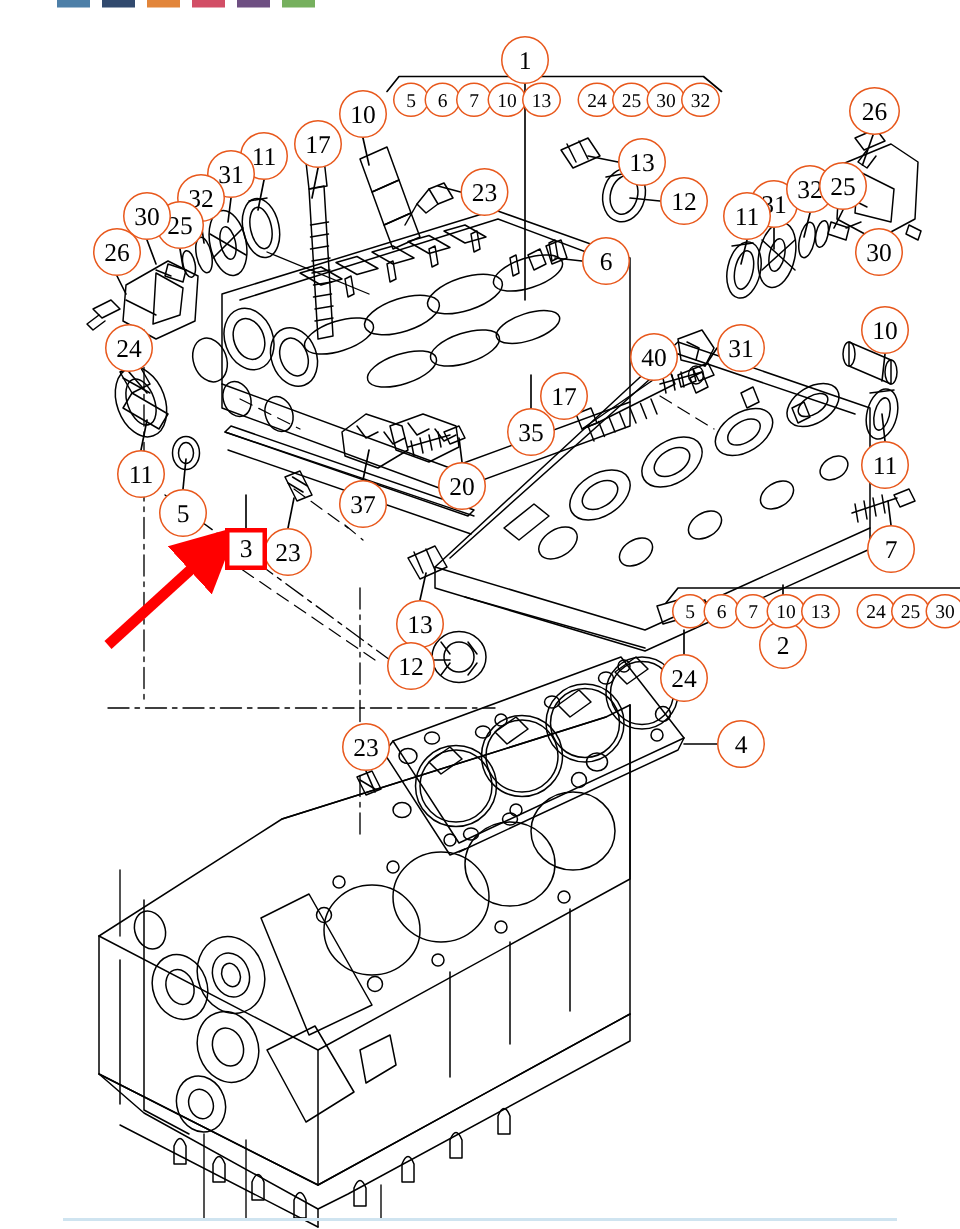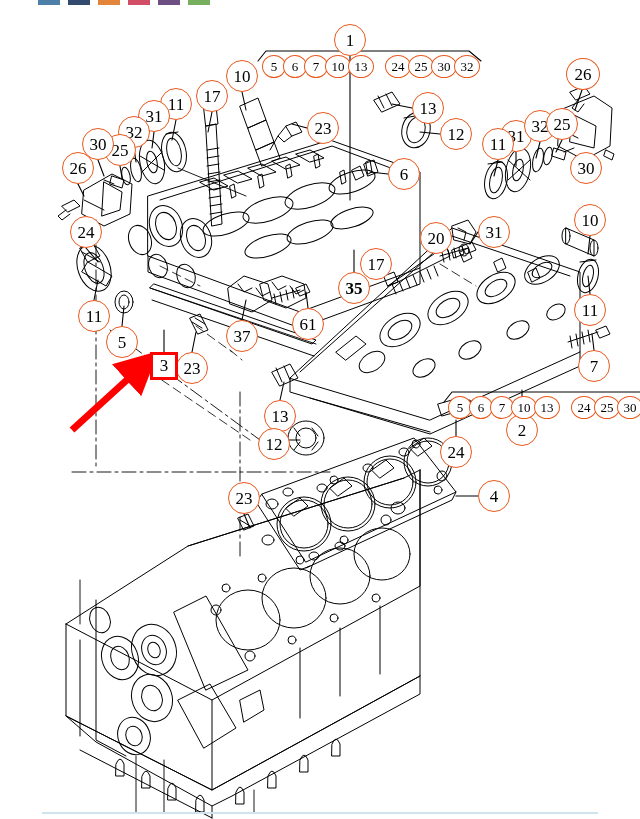--- a/index.html
+++ b/index.html
@@ -457,28 +457,28 @@
       <div class="cal c1" style="left: 82px; top: 128px;">30</div>
       <div class="cal c1" style="left: 500px; top: 120px;">31</div>
       <div class="cal c1" style="left: 524px; top: 110px;">32</div>
       <div class="cal c1" style="left: 546px; top: 108px;">25</div>
       <div class="cal c1" style="left: 482px; top: 128px;">11</div>
       <div class="cal c1" style="left: 62px; top: 152px;">26</div>
       <div class="cal c1" style="left: 388px; top: 158px;">6</div>
       <div class="cal c1" style="left: 570px; top: 152px;">30</div>
       <div class="cal c1" style="left: 70px; top: 216px;">24</div>
       <div class="cal c1" style="left: 574px; top: 204px;">10</div>
-      <div class="cal c1" style="left: 420px; top: 222px;">20</div>
+      <div class="cal c1" style="left: 420px; top: 222px;">40</div>
       <div class="cal c1" style="left: 478px; top: 216px;">31</div>
       <div class="cal c1" style="left: 360px; top: 248px;">17</div>
-      <div class="cal c1" style="left: 338px; top: 272px; font-weight: bold;">35</div>
+      <div class="cal c1" style="left: 338px; top: 272px;">35</div>
       <div class="cal c1" style="left: 78px; top: 300px;">11</div>
       <div class="cal c1" style="left: 574px; top: 294px;">11</div>
       <div class="cal c1" style="left: 106px; top: 326px;">5</div>
-      <div class="cal c1" style="left: 292px; top: 308px;">61</div>
+      <div class="cal c1" style="left: 292px; top: 308px;">20</div>
       <div class="cal c1" style="left: 226px; top: 320px; text-align: center;">37</div>
       <div class="cal c1" style="left: 578px; top: 350px;">7</div>
       <div class="cal c1" style="left: 176px; top: 352px;">23</div>
       <div class="cal c1" style="left: 264px; top: 400px;">13</div>
       <div class="cal c1" style="left: 506px; top: 414px;">2</div>
       <div class="cal c1" style="left: 258px; top: 428px;">12</div>
       <div class="cal c1" style="left: 440px; top: 436px;">24</div>
       <div class="cal c1" style="left: 228px; top: 482px;">23</div>
       <div class="cal c1" style="left: 478px; top: 480px;">4</div>
       <div class="cal s1" style="left: 262px; top: 55px;">5</div>

